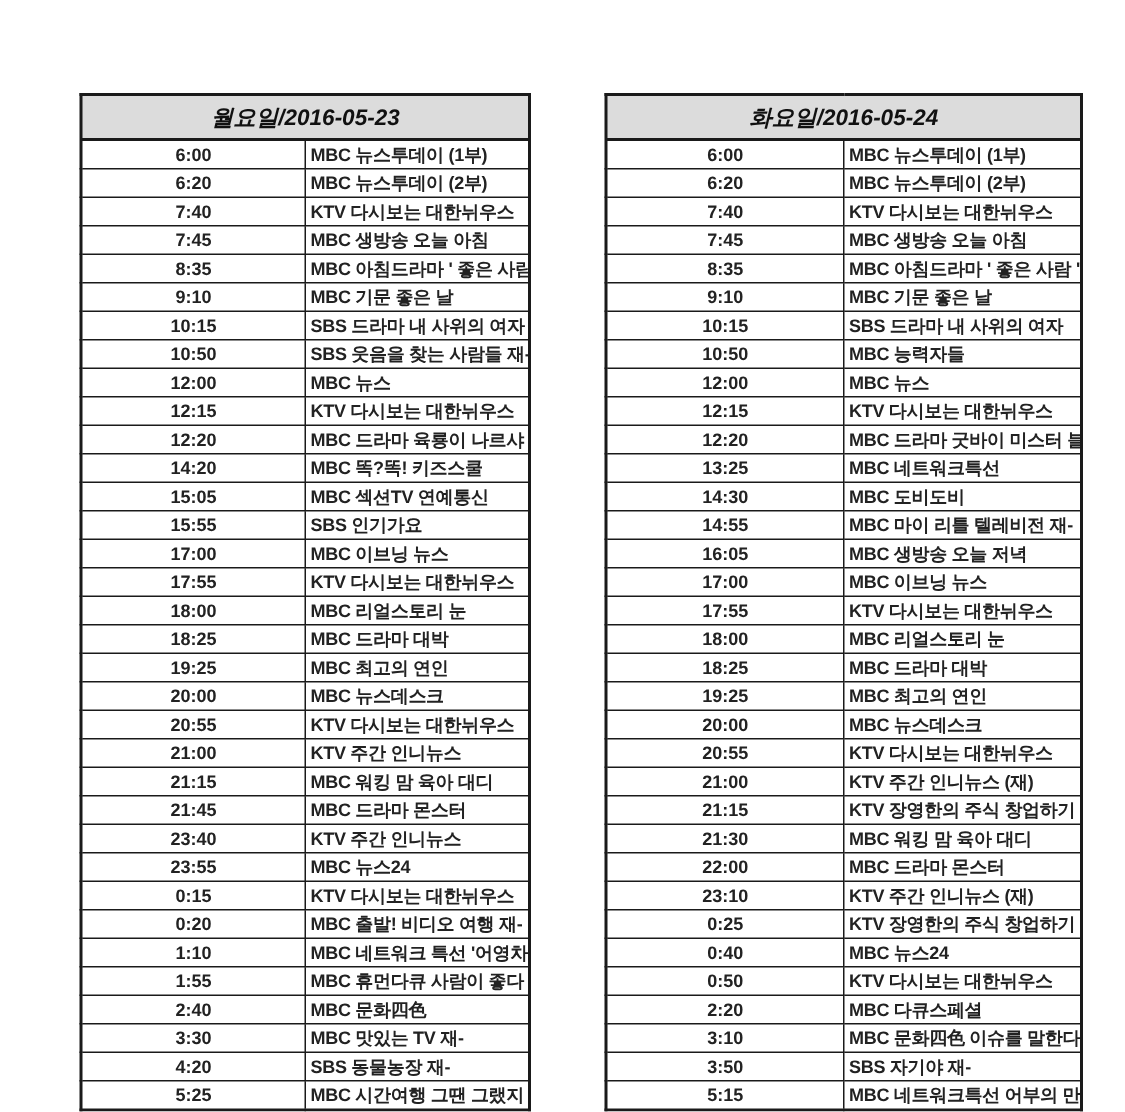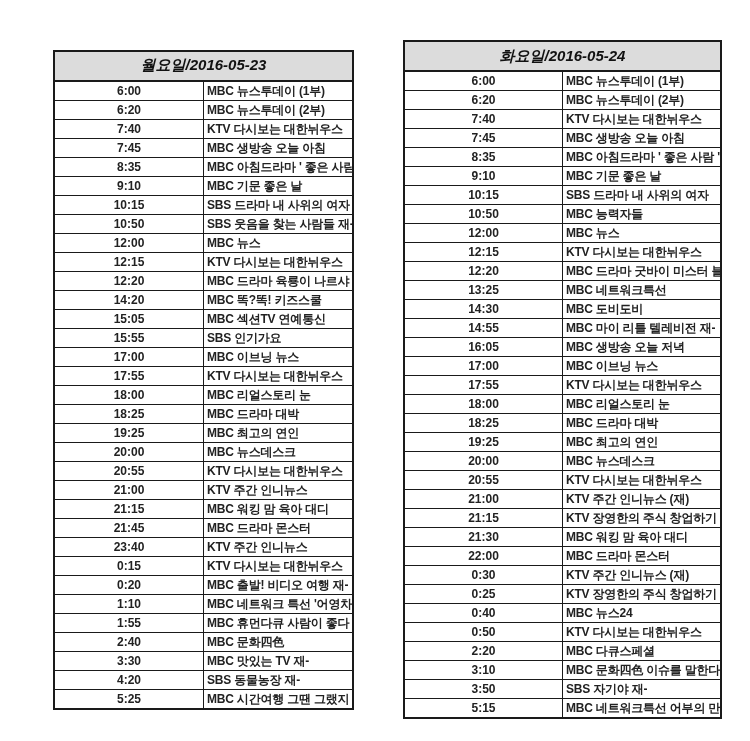--- a/index.html
+++ b/index.html
@@ -10,21 +10,21 @@
     height: 741px;
     font-family: "Liberation Sans", "DejaVu Sans", sans-serif;
   }
   .page {
     box-sizing: border-box;
     width: 750px;
     height: 741px;
     padding: 18px 0 0 53px;
     display: flex;
     gap: 49px;
-    align-items: center;
+    align-items: flex-end;
   }
   table.sched {
     border-collapse: collapse;
     table-layout: fixed;
     background: #ffffff;
   }
   table.t-left  { width: 301px; }
   table.t-right { width: 319px; }
   table.sched, table.sched th, table.sched td {
     border: 1px solid #1a1a1a;
@@ -170,20 +170,24 @@
         </tr>
         <tr>
           <td class="time">21:45</td>
           <td class="prog">MBC 드라마  몬스터</td>
         </tr>
         <tr>
           <td class="time">23:40</td>
           <td class="prog">KTV 주간 인니뉴스</td>
         </tr>
         <tr>
+          <td class="time">23:55</td>
+          <td class="prog">MBC 뉴스24</td>
+        </tr>
+        <tr>
           <td class="time">0:15</td>
           <td class="prog">KTV 다시보는 대한뉘우스</td>
         </tr>
         <tr>
           <td class="time">0:20</td>
           <td class="prog">MBC 출발! 비디오 여행 재-</td>
         </tr>
         <tr>
           <td class="time">1:10</td>
           <td class="prog">MBC 네트워크 특선 '어영차 바다야'</td>
@@ -316,21 +320,21 @@
         </tr>
         <tr>
           <td class="time">21:30</td>
           <td class="prog">MBC  워킹 맘 육아 대디</td>
         </tr>
         <tr>
           <td class="time">22:00</td>
           <td class="prog">MBC 드라마  몬스터</td>
         </tr>
         <tr>
-          <td class="time">0:30</td>
+          <td class="time">23:10</td>
           <td class="prog">KTV 주간 인니뉴스  (재)</td>
         </tr>
         <tr>
           <td class="time">0:25</td>
           <td class="prog">KTV 장영한의 주식 창업하기</td>
         </tr>
         <tr>
           <td class="time">0:40</td>
           <td class="prog">MBC 뉴스24</td>
         </tr>

